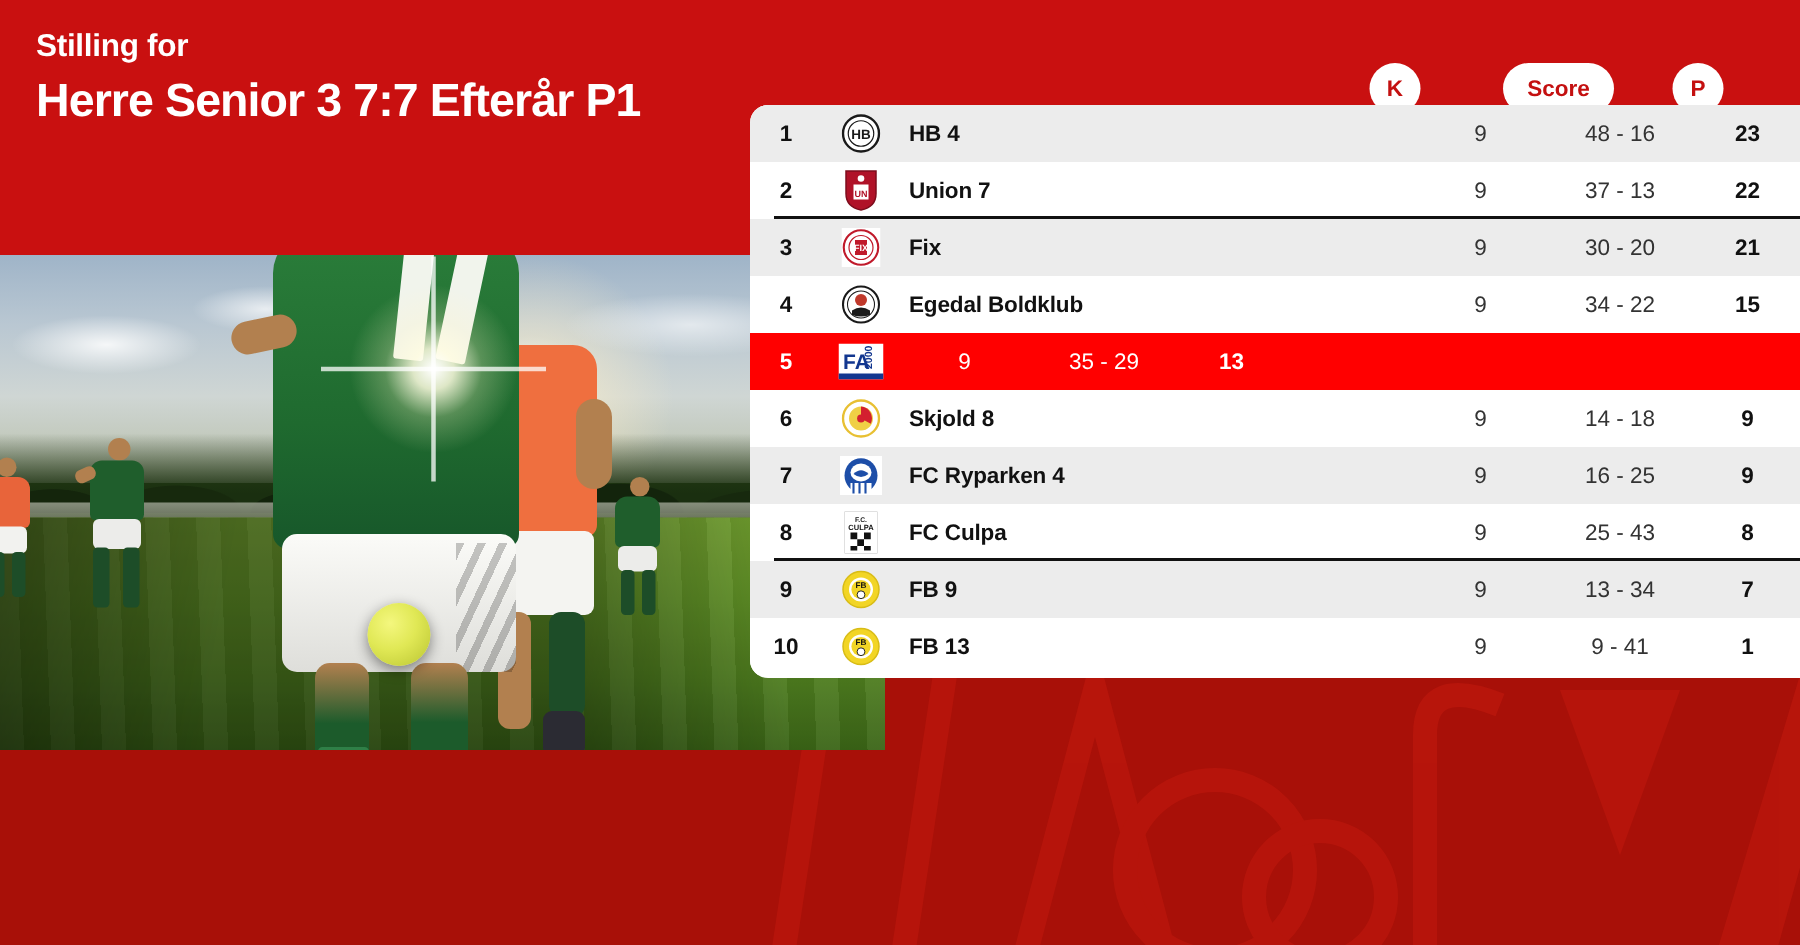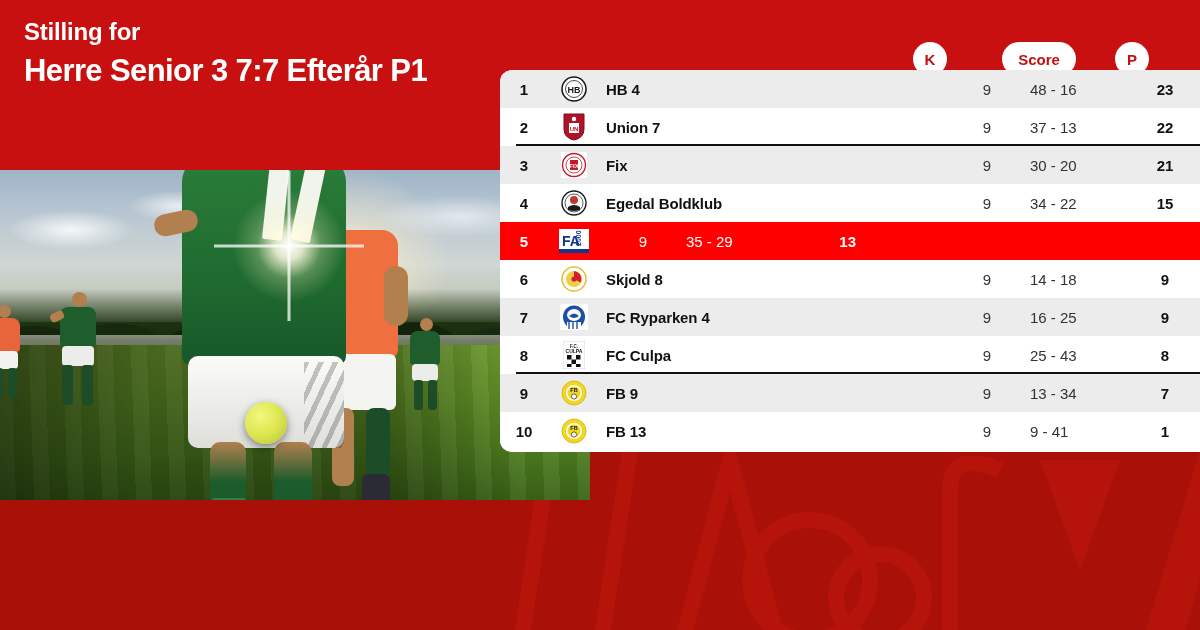--- a/index.html
+++ b/index.html
@@ -24,21 +24,21 @@
     position:absolute; left:0; top:0; width:1200px; height:170px;
     background:#C91010;
   }
 
   
   #header {
     position:absolute; left:24px; top:18px; width:470px;
     color:#fff;
   }
   #header .eyebrow {
-    font-size:24px; font-weight:bold; letter-spacing:-0.2px;
+    font-size:21px; font-weight:bold; letter-spacing:-0.2px;
     line-height:1.2;
   }
   #header .title {
     font-size:31px; font-weight:bold; line-height:1.18;
     margin-top:6px; letter-spacing:-0.6px;
   }
 
   
   #photo {
     position:absolute; left:0; top:170px; width:590px; height:330px;
@@ -141,24 +141,24 @@
   .trow.hl .c-pos { color:#fff; }
   .c-logo { width:52px; display:flex; align-items:center; justify-content:center; }
   .c-logo svg { display:block; }
   .c-team {
     flex:1; font-size:15px; font-weight:bold; color:#111;
     padding-left:6px; letter-spacing:-0.1px; white-space:nowrap;
   }
   .trow.hl .c-team { color:#fff; }
   .c-k   { width:86px; text-align:center; font-size:15px; color:#333; }
   .trow.hl .c-k { color:#fff; }
-  .c-score { width:100px; font-size:15px; color:#333; white-space:nowrap; }
+  .c-score { width:100px; text-align:center; font-size:15px; color:#333; white-space:nowrap; }
   .trow.hl .c-score { color:#fff; }
   .c-p   { width:70px; text-align:center; font-size:15px; font-weight:bold; color:#111; }
-  .trow.hl .c-p { color:#fff;text-align:right; }
+  .trow.hl .c-p { color:#fff; }
 
   
   .pill {
     position:absolute;
     background:#fff;
     color:#C41010;
     font-weight:bold;
     font-size:15px;
     display:flex; align-items:center; justify-content:center;
     top:42px;

